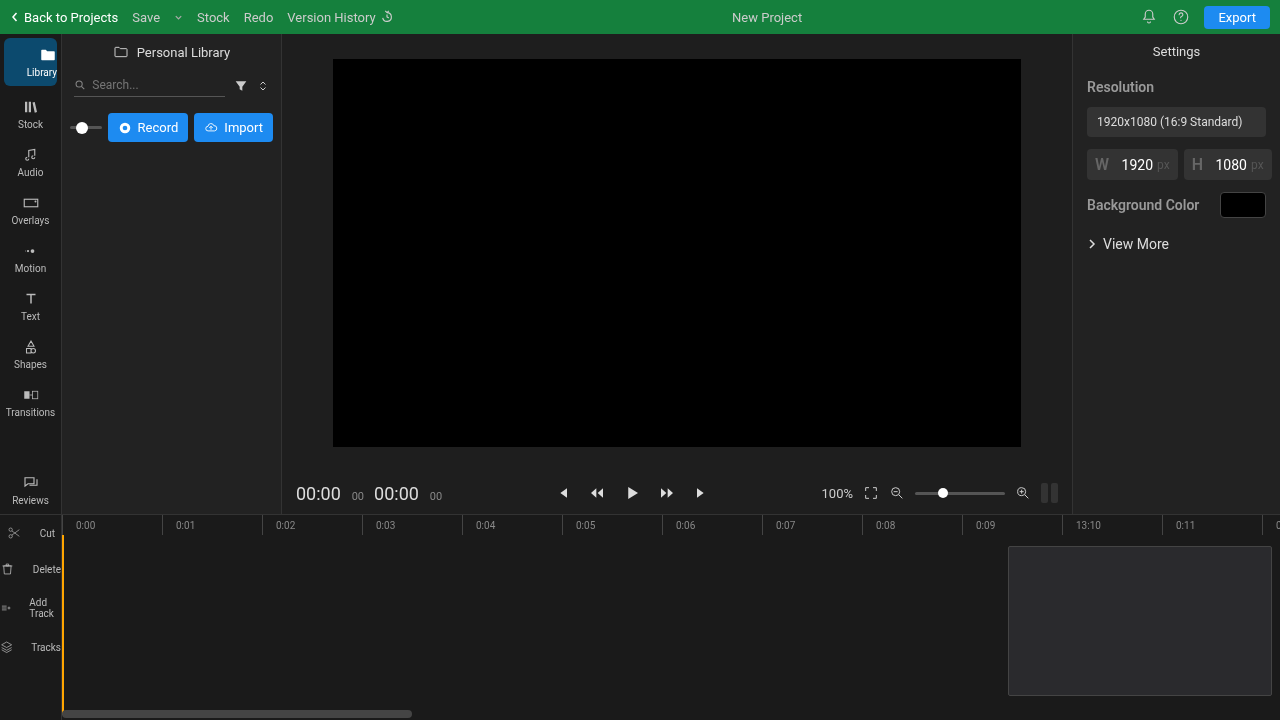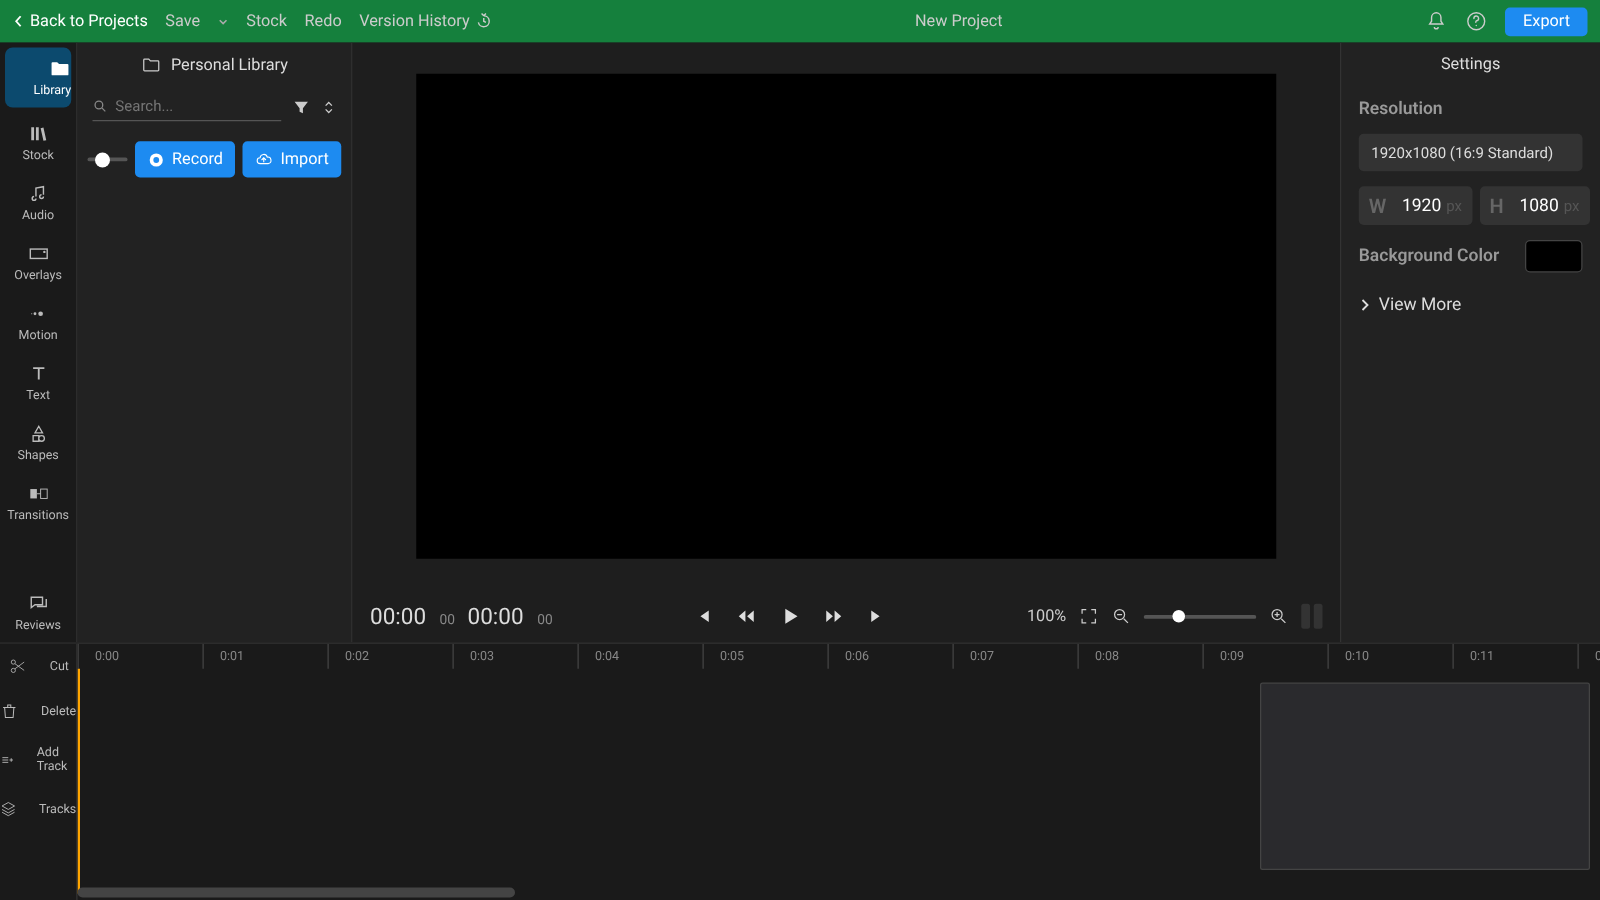--- a/index.html
+++ b/index.html
@@ -333,21 +333,21 @@
         <div class="tick">0:00</div>
         <div class="tick">0:01</div>
         <div class="tick">0:02</div>
         <div class="tick">0:03</div>
         <div class="tick">0:04</div>
         <div class="tick">0:05</div>
         <div class="tick">0:06</div>
         <div class="tick">0:07</div>
         <div class="tick">0:08</div>
         <div class="tick">0:09</div>
-        <div class="tick">0:10</div>
+        <div class="tick">13:10</div>
         <div class="tick">0:11</div>
         <div class="tick">0:12</div>
       </div>
     <div class="tl-tracks">
       <div class="playhead"></div>
     </div>
     <div class="tl-scroll"></div>
   </div>
   <div class="pip"></div>
 </div>

